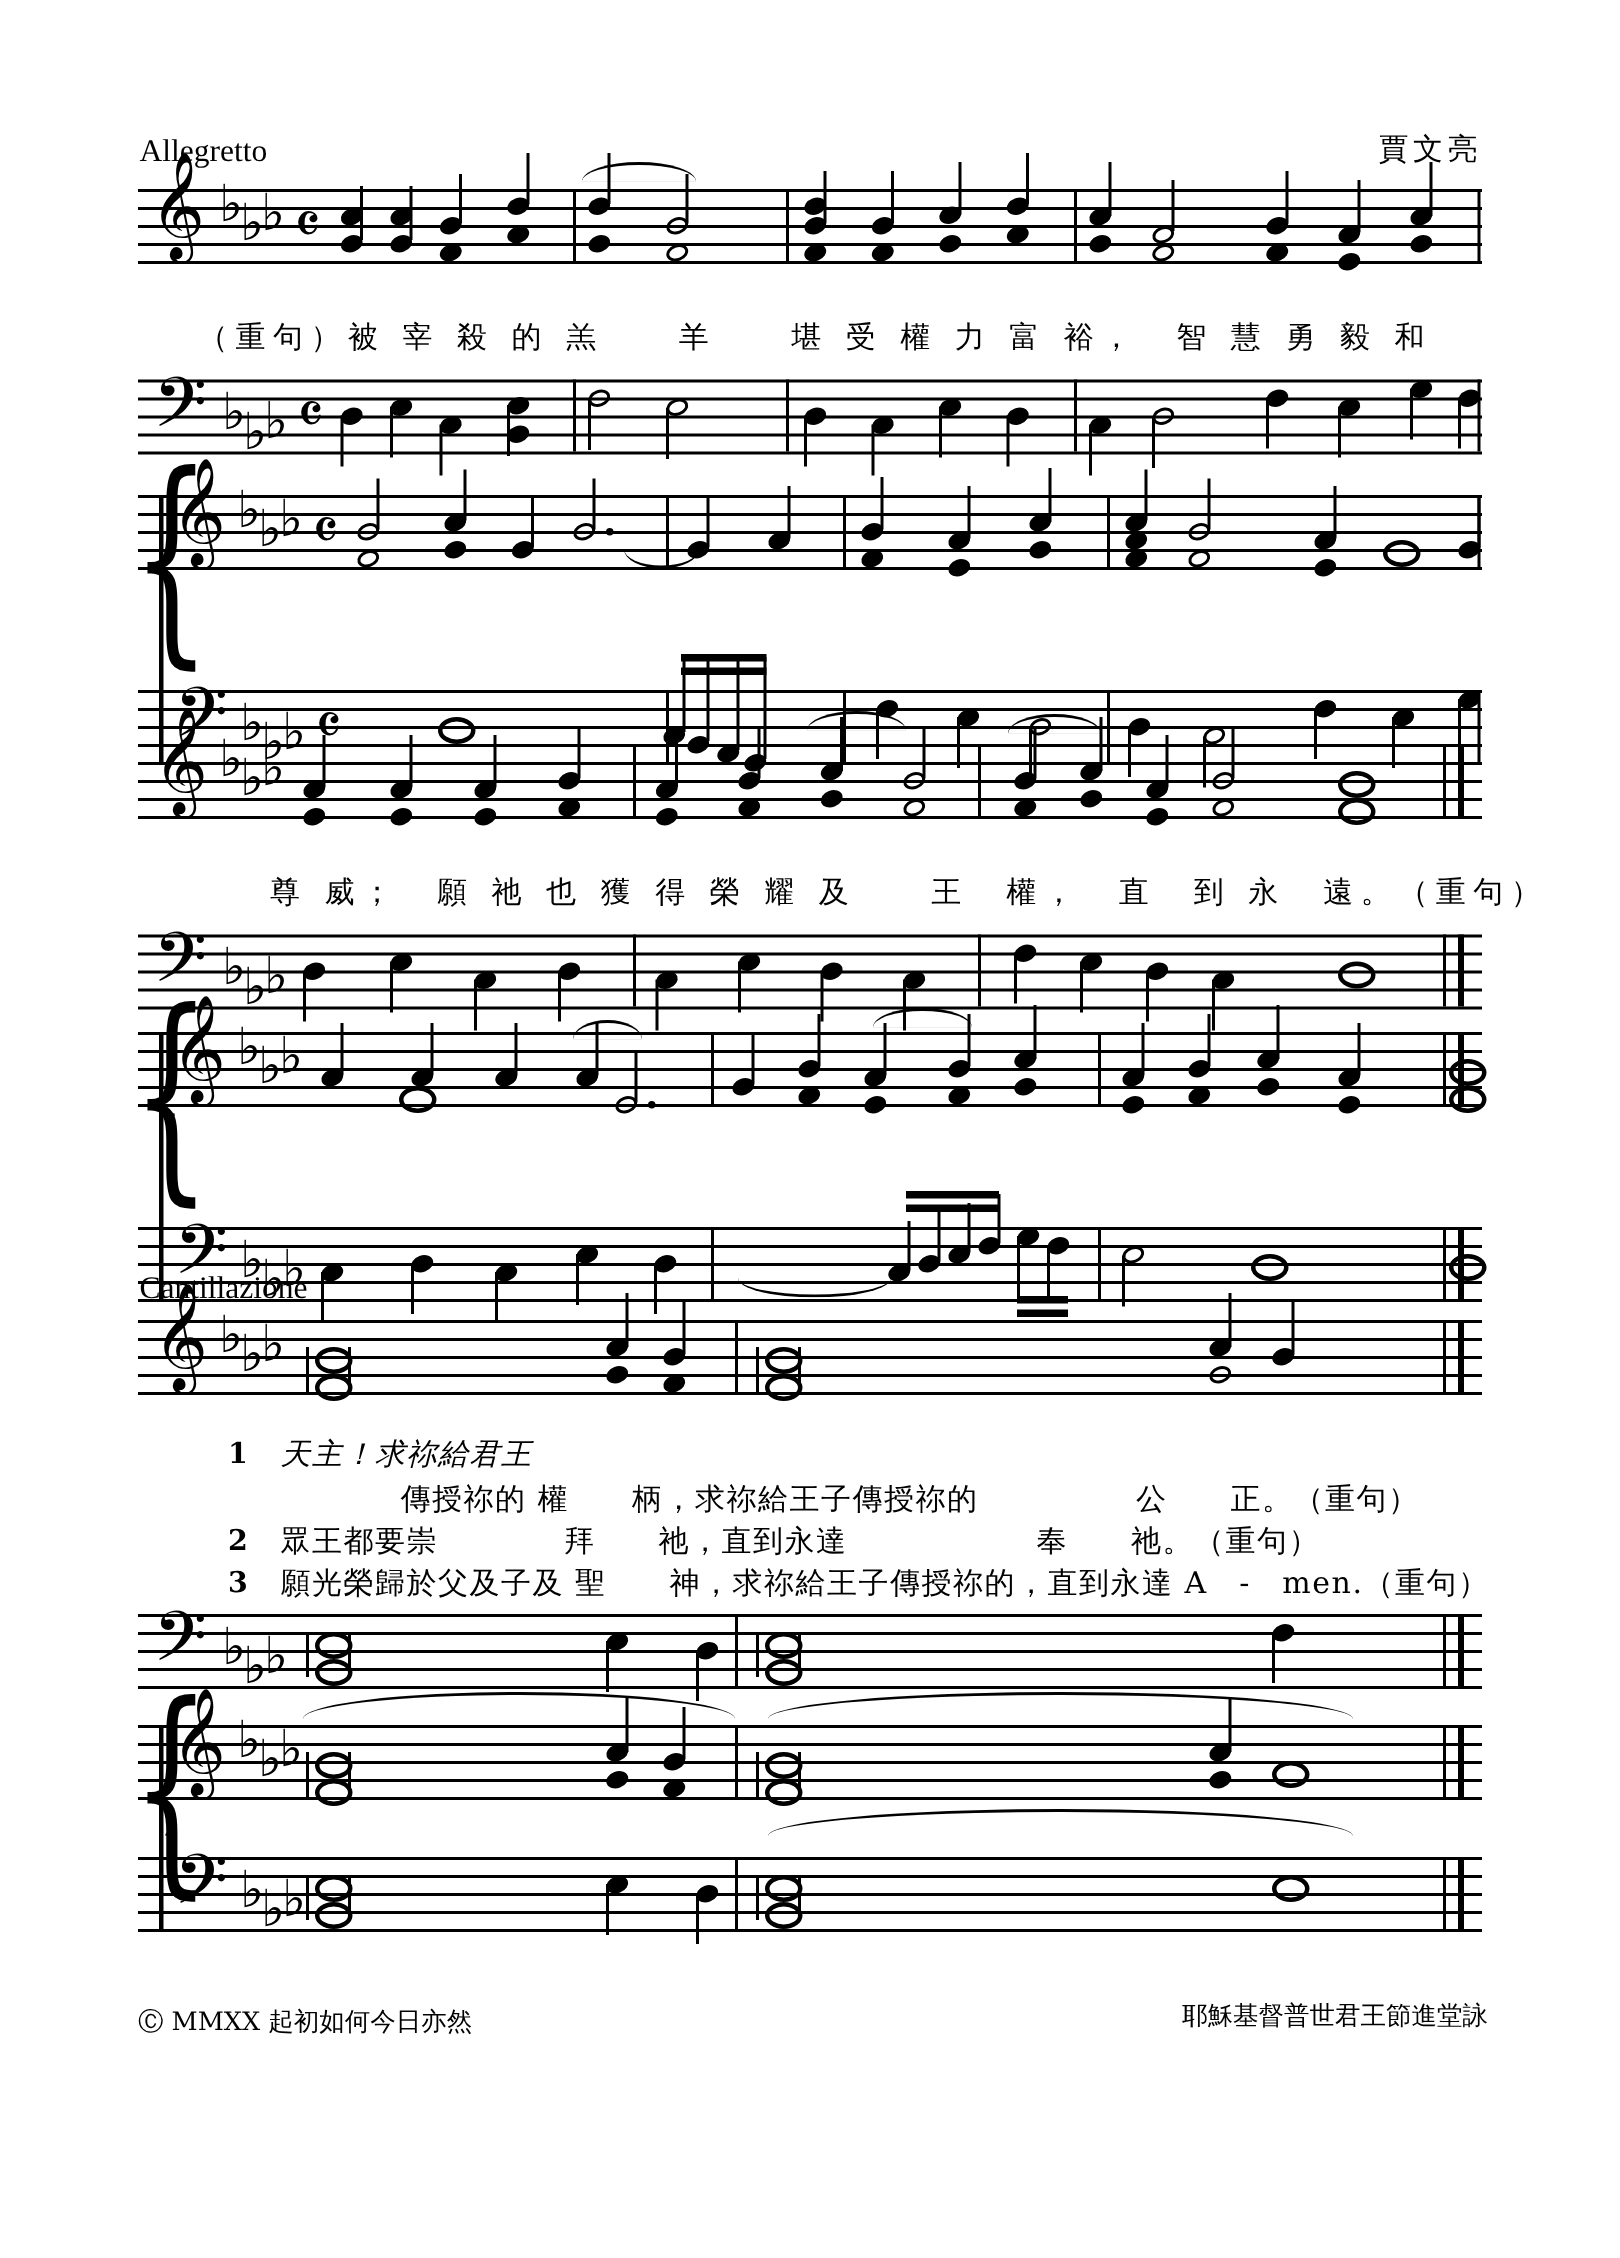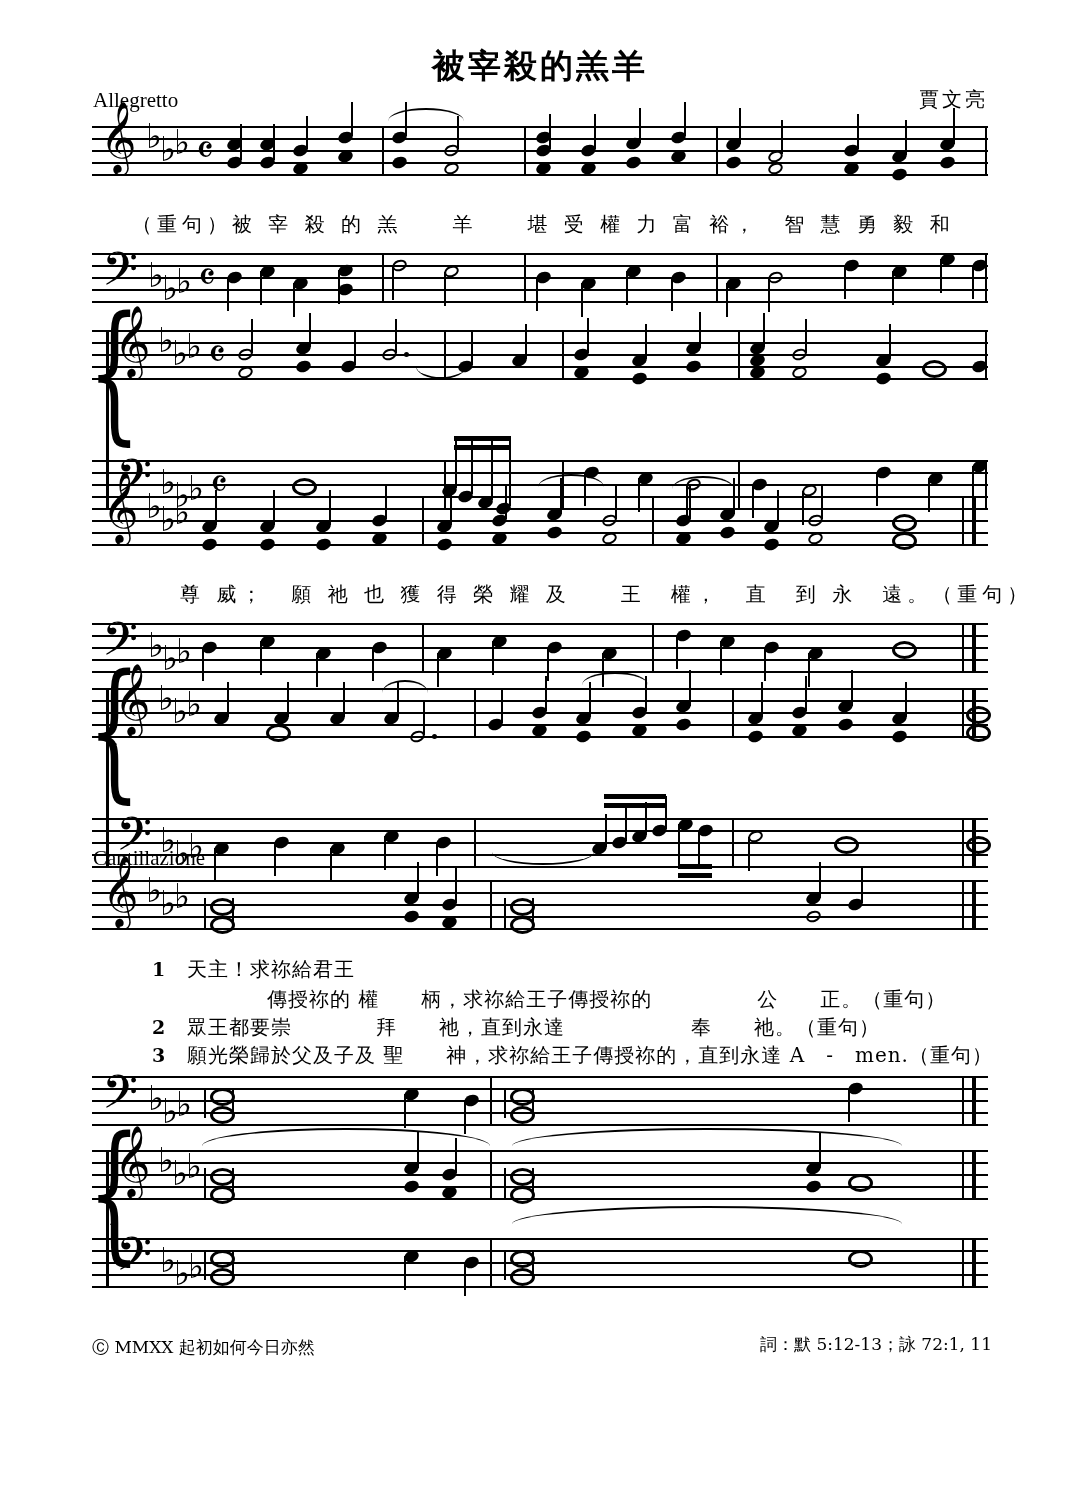--- a/index.html
+++ b/index.html
@@ -200,21 +200,20 @@
     font-size: 17px;
     line-height: 1.55;
     font-family: "DejaVu Serif", "Liberation Serif", serif;
   }
 </style>
 </head>
 <body>
 
 <div class="sheet">
 
-  <div class="title">被宰殺的羔羊</div>
   <div class="tempo">Allegretto</div>
   <div class="composer">賈文亮</div>
 
   <div class="system" style="left:92px; top:126px; width:896px;">
 
     <div class="staff" style="top:0;">
       <div class="line"></div>
       <div class="line"></div>
       <div class="line"></div>
       <div class="line"></div>
@@ -745,21 +744,21 @@
       <div class="stem" style="left:727px; top:-18px; height:36px;"></div>
       <div class="nh open" style="left:714px; top:31px;"></div>
       <div class="nh" style="left:756px; top:19px;"></div>
       <div class="stem" style="left:769px; top:-12px; height:35px;"></div>
 
       <div class="barline" style="left:870px; top:0;"></div>
       <div class="barline thick" style="left:880px; top:0;"></div>
     </div>
 
     <div class="verse-num" style="left:60px; top:78px;">1</div>
-    <div class="lyr" style="left:95px; top:76px; letter-spacing:1px;">天主！求祢給君王</div>
+    <div class="lyr" style="left:95px; top:76px; letter-spacing:1px;font-style:italic;">天主！求祢給君王</div>
     <div class="lyr" style="left:175px; top:106px; letter-spacing:1px;">傳授祢的 權　　柄，求祢給王子傳授祢的　　　　　公　　正。（重句）</div>
 
     <div class="verse-num" style="left:60px; top:136px;">2</div>
     <div class="lyr" style="left:95px; top:134px; letter-spacing:1px;">眾王都要崇　　　　拜　　祂，直到永達　　　　　　奉　　祂。（重句）</div>
 
     <div class="verse-num" style="left:60px; top:164px;">3</div>
     <div class="lyr" style="left:95px; top:162px; letter-spacing:1px;">願光榮歸於父及子及 聖　　神，求祢給王子傳授祢的，直到永達 A　-　men.（重句）</div>
 
     <div class="staff" style="top:196px;">
       <div class="line"></div>
@@ -876,16 +875,16 @@
 
       <div class="nh whole" style="left:756px; top:12px;"></div>
 
       <div class="barline" style="left:870px; top:0;"></div>
       <div class="barline thick" style="left:880px; top:0;"></div>
     </div>
   </div>
 
   <div class="footer-left">Ⓒ MMXX 起初如何今日亦然</div>
   <div class="footer-right">
-    <div>詞：默 5:12-13；詠 72:1, 11</div>
+    <div>耶穌基督普世君王節進堂詠</div>
   </div>
 
 </div>
 
 </body></html>

